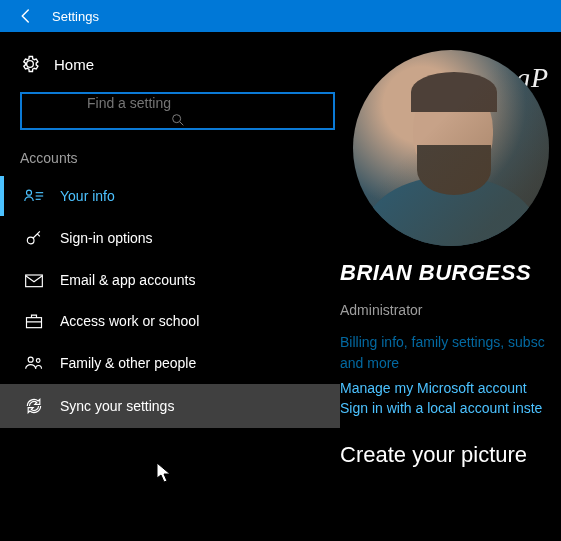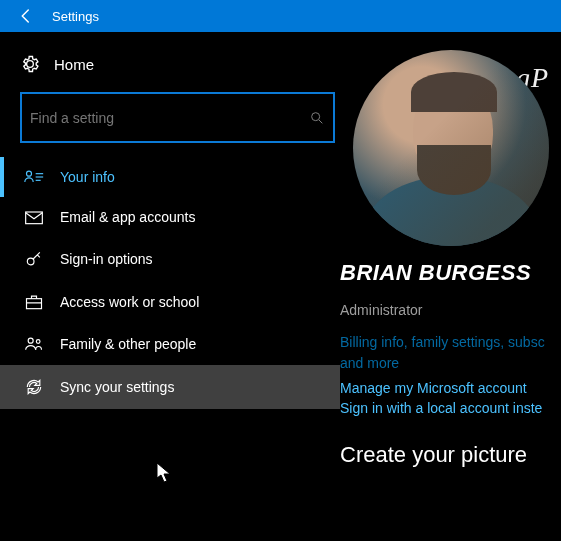--- a/index.html
+++ b/index.html
@@ -10,21 +10,21 @@
   .titlebar .title { color: #fff; font-size: 13px; margin-left: 8px; }
 
   .content { display: flex; height: calc(100% - 32px); justify-content: flex-end; }
 
   .sidebar { width: 340px; padding-top: 14px; }
   .home-row { display: flex; align-items: center; gap: 14px; padding: 8px 20px 12px 20px; }
   .home-row .icon { width: 20px; display:flex; justify-content:center;}
   .home-row span.label { font-size: 15px; color: #fff; }
 
   .search-wrap { padding: 6px 20px 14px 20px; }
-  .search { width: 315px; height: 51px; background: #000; border: 2px solid #0b7ad6; display: flex; align-items: center; padding: 0 8px; }
+  .search { width: 315px; height: 38px; background: #000; border: 2px solid #0b7ad6; display: flex; align-items: center; padding: 0 8px; flex-direction: column; }
   .search input { flex: 1; background: transparent; border: none; outline: none; color: #7e7e7e; font-size: 14px; }
   .search .sicon { color: #7e7e7e; }
 
   .section-label { padding: 6px 20px 10px 20px; color: #9e9e9e; font-size: 14px; }
 
   .navitem { display: flex; align-items: center; gap: 16px; padding: 12px 20px; font-size: 14px; cursor: pointer; border-left: 4px solid transparent; }
   .navitem .icon { width: 20px; display:flex; justify-content:center; align-items:center; }
   .navitem.selected { color: #4cc2ff; border-left: 4px solid #4cc2ff; }
   .navitem.hovered { background: #404040; }
 
@@ -80,52 +80,53 @@
         <input type="text" placeholder="Find a setting" style="">
         <span class="sicon">
           <svg width="16" height="16" viewBox="0 0 24 24">
               <circle cx="10" cy="10" r="6" fill="none" stroke="#7e7e7e" stroke-width="1.5"></circle>
               <line x1="15" y1="15" x2="20" y2="20" stroke="#7e7e7e" stroke-width="1.5"></line>
             </svg>
         </span>
       </div>
     </div>
 
+    <div class="section-label">Accounts</div>
 
     <div class="navitem selected">
       <span class="icon">
         <svg width="20" height="16" viewBox="0 0 24 18">
             <circle cx="6" cy="5" r="3" fill="none" stroke="#4cc2ff" stroke-width="1.4"></circle>
             <path d="M1 15c0-3 2.5-5 5-5s5 2 5 5" fill="none" stroke="#4cc2ff" stroke-width="1.4"></path>
             <line x1="14" y1="5" x2="23" y2="5" stroke="#4cc2ff" stroke-width="1.4"></line>
             <line x1="14" y1="9" x2="23" y2="9" stroke="#4cc2ff" stroke-width="1.4"></line>
             <line x1="14" y1="13" x2="20" y2="13" stroke="#4cc2ff" stroke-width="1.4"></line>
           </svg>
       </span>
       <span>Your info</span>
     </div>
 
     <div class="navitem">
       <span class="icon">
+        <svg width="20" height="20" viewBox="0 0 24 24">
+            <circle cx="8" cy="15" r="4" fill="none" stroke="#fff" stroke-width="1.4"></circle>
+            <path d="M11 12l8-8m-3 3l3 3" fill="none" stroke="#fff" stroke-width="1.4"></path>
+          </svg>
+      </span>
+      <span>Sign-in options</span>
+    </div>
+
+    <div class="navitem">
+      <span class="icon">
         <svg width="20" height="16" viewBox="0 0 24 18">
             <rect x="2" y="3" width="20" height="14" fill="none" stroke="#fff" stroke-width="1.4"></rect>
             <path d="M2 4l10 7 10-7" fill="none" stroke="#fff" stroke-width="1.4"></path>
           </svg>
       </span>
       <span>Email &amp; app accounts</span>
-    </div>
-
-    <div class="navitem">
-      <span class="icon">
-        <svg width="20" height="20" viewBox="0 0 24 24">
-            <circle cx="8" cy="15" r="4" fill="none" stroke="#fff" stroke-width="1.4"></circle>
-            <path d="M11 12l8-8m-3 3l3 3" fill="none" stroke="#fff" stroke-width="1.4"></path>
-          </svg>
-      </span>
-      <span>Sign-in options</span>
     </div>
 
     <div class="navitem">
       <span class="icon">
         <svg width="20" height="18" viewBox="0 0 24 20">
             <rect x="3" y="6" width="18" height="12" fill="none" stroke="#fff" stroke-width="1.4"></rect>
             <path d="M9 6V3h6v3M3 11h18" fill="none" stroke="#fff" stroke-width="1.4"></path>
           </svg>
       </span>
       <span>Access work or school</span>

